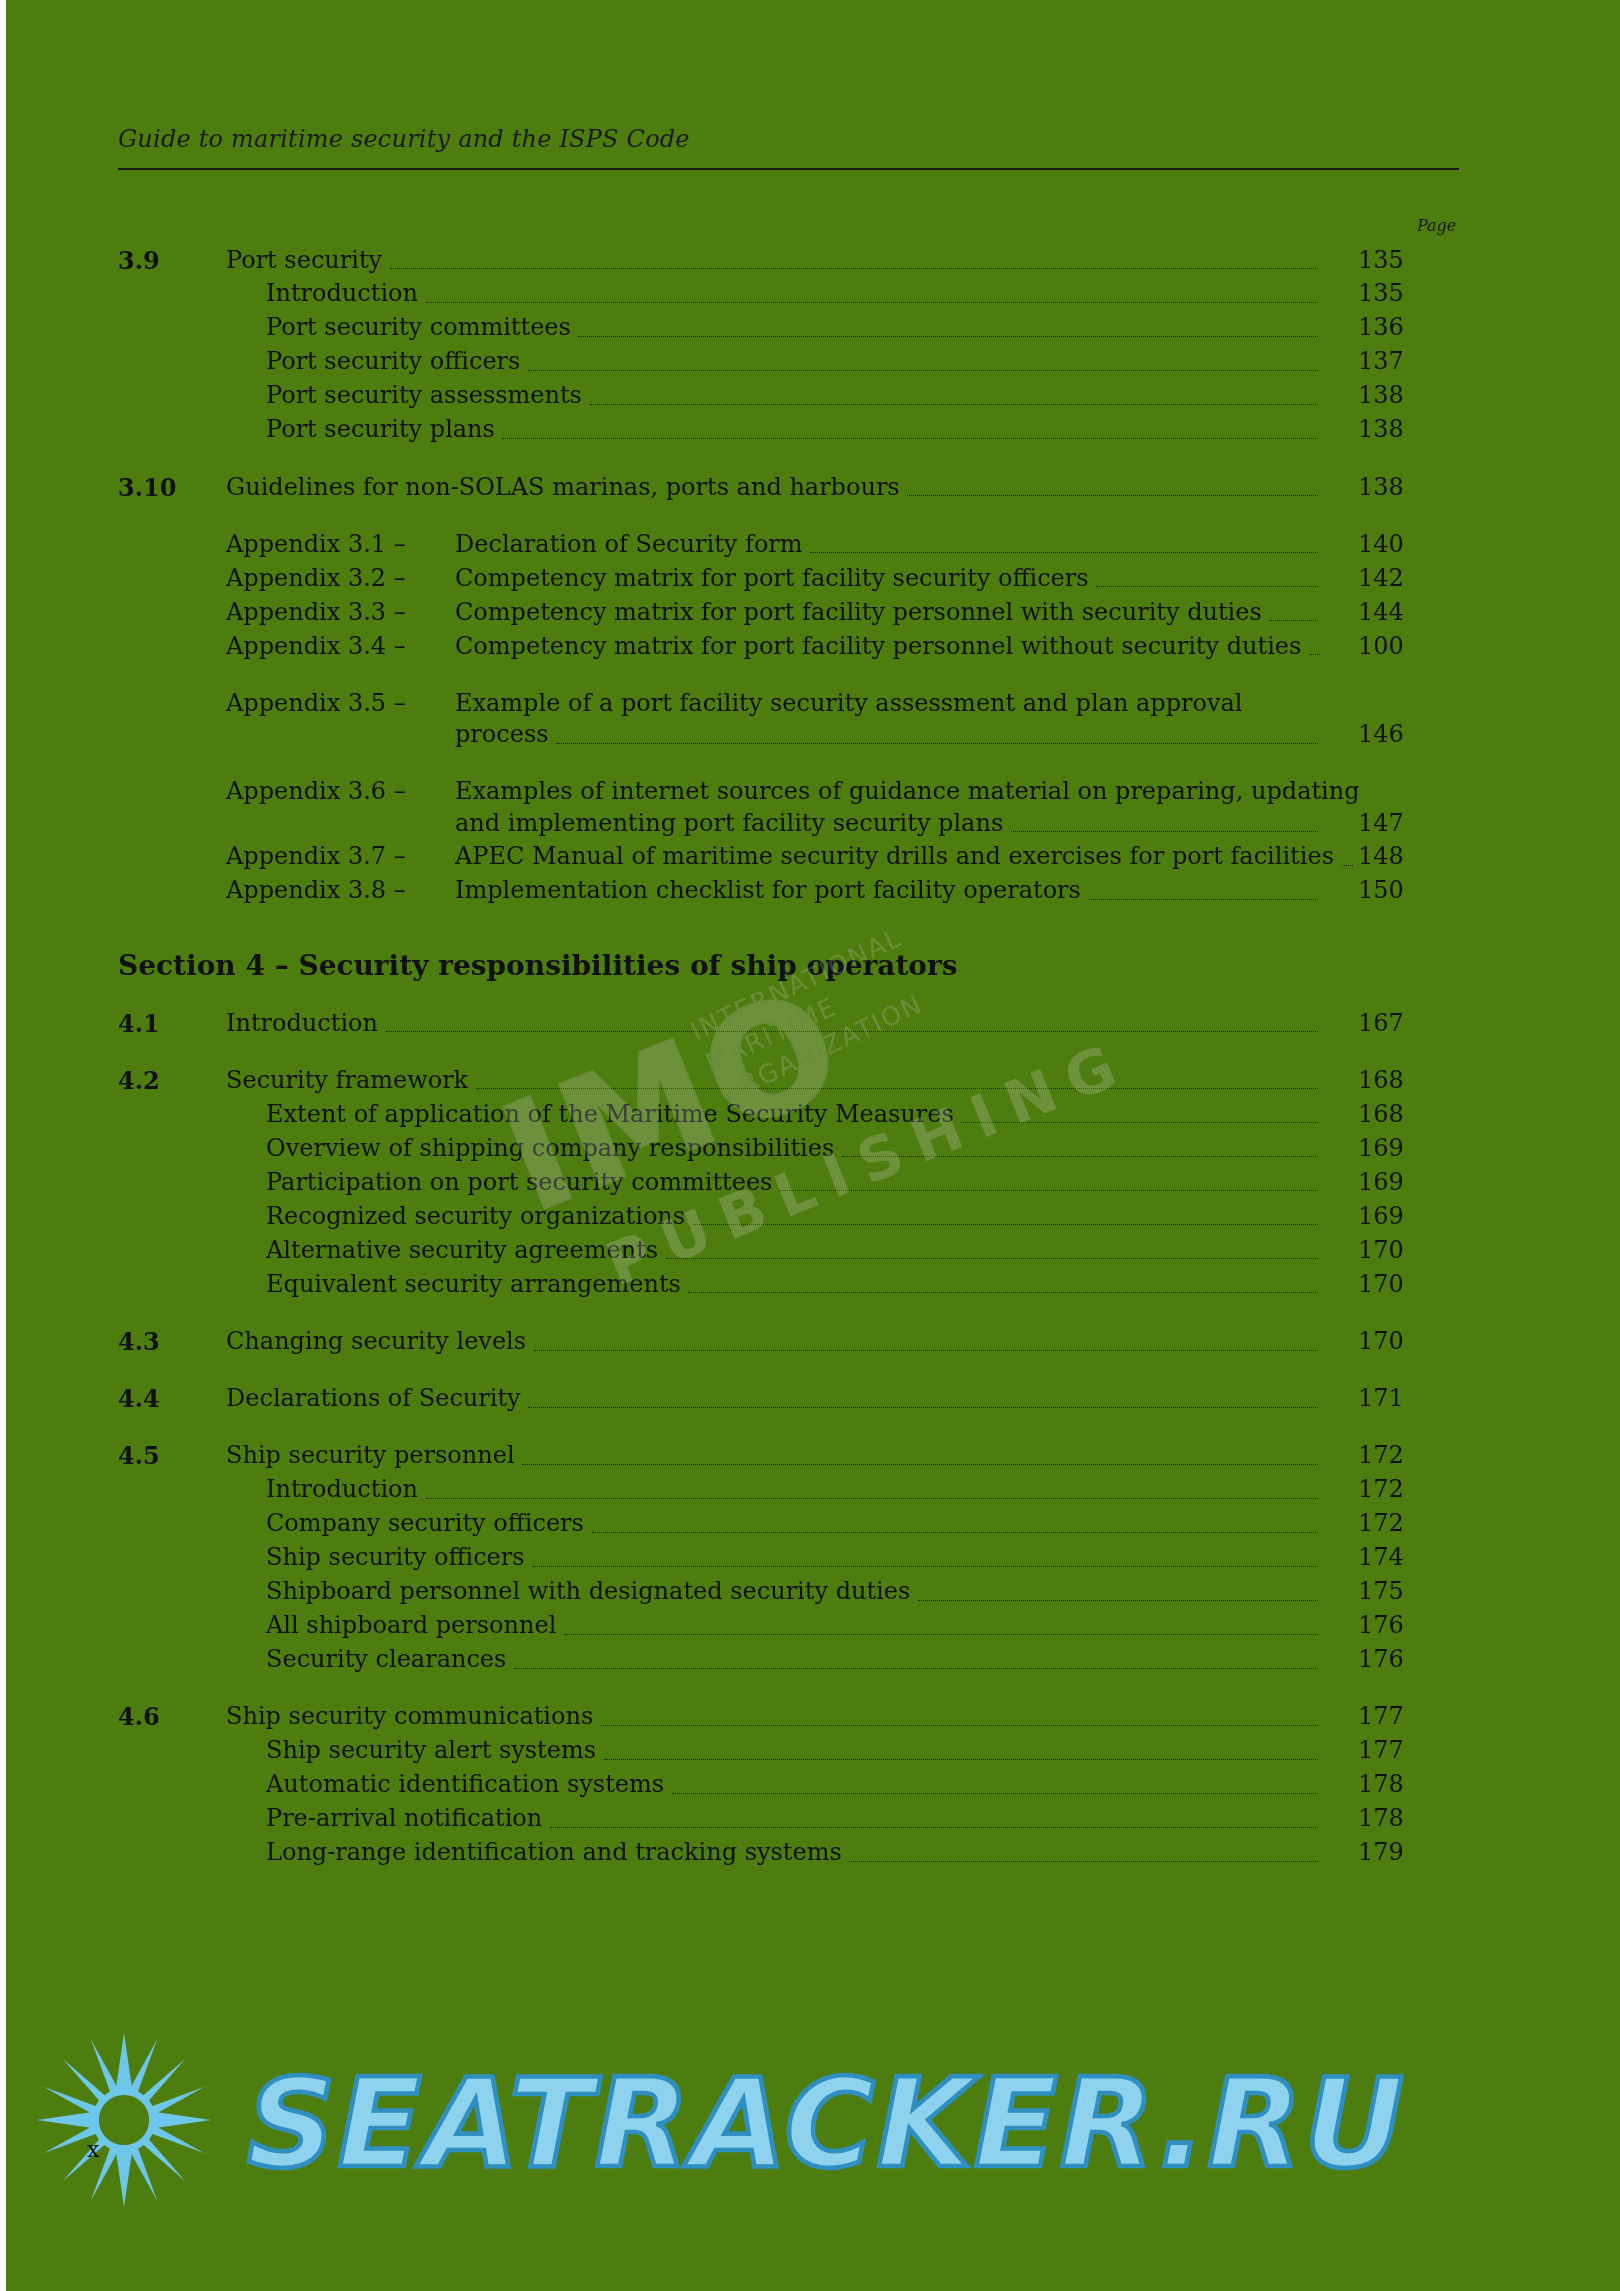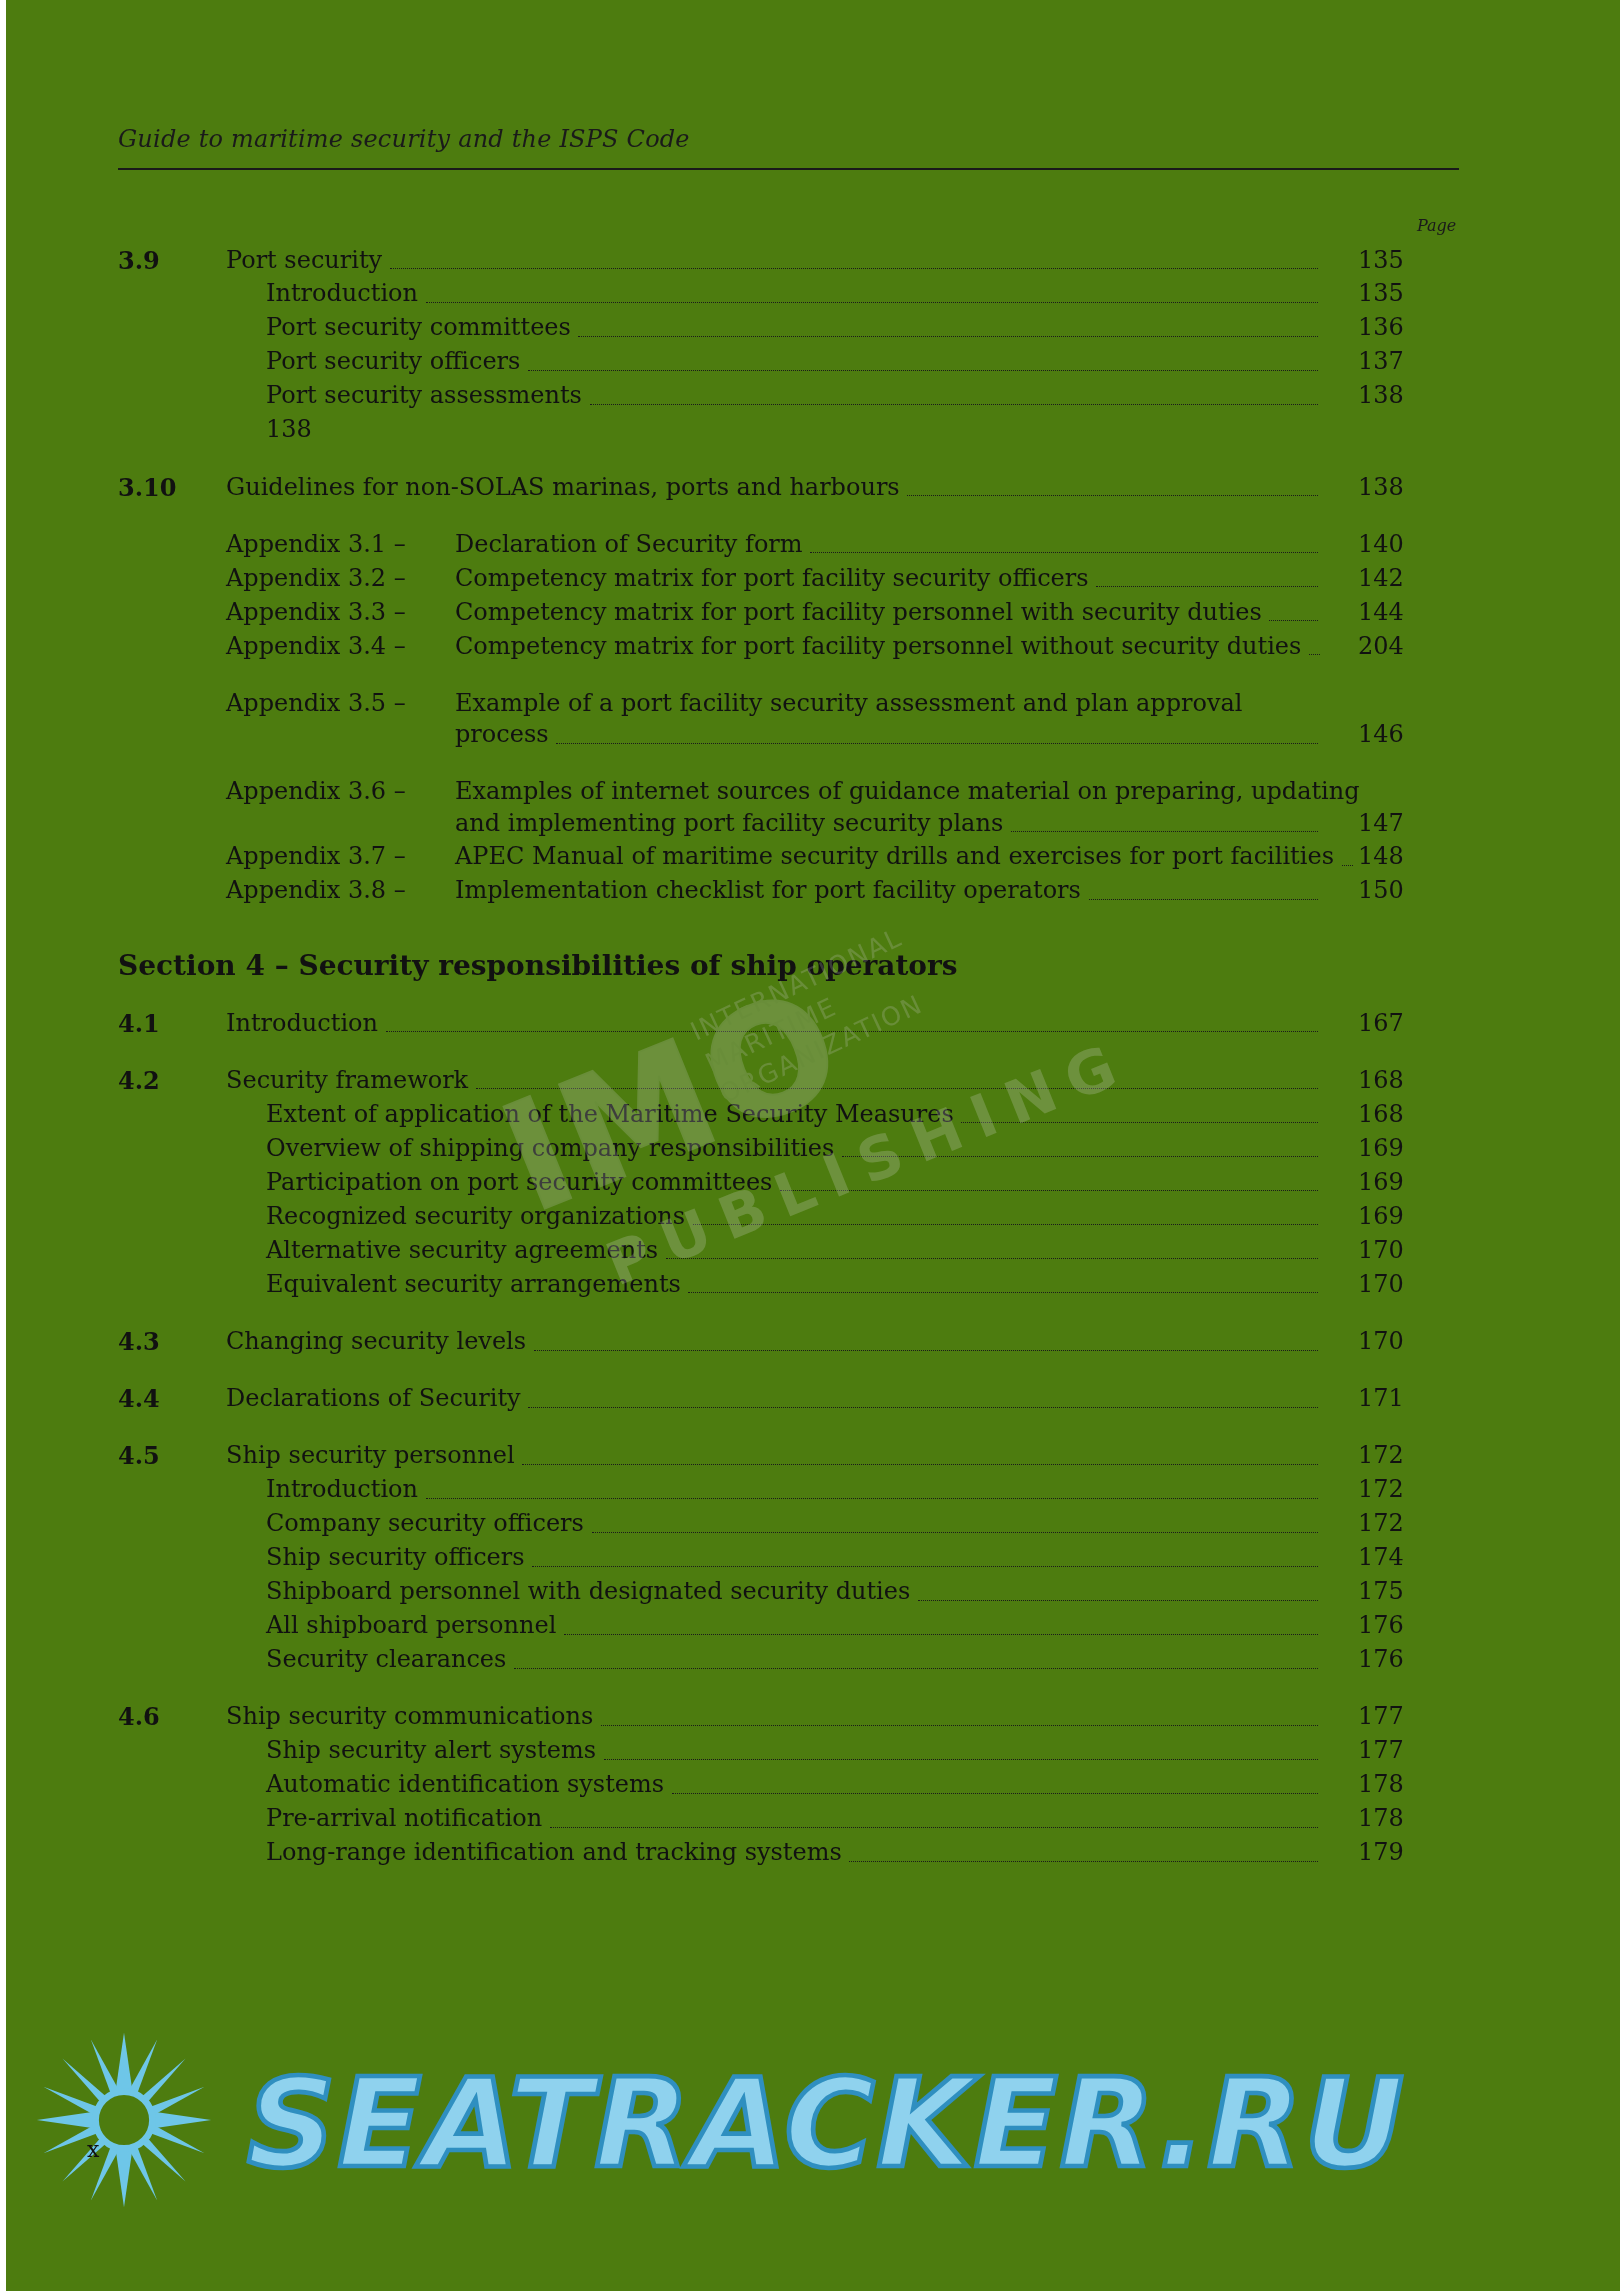--- a/index.html
+++ b/index.html
@@ -264,20 +264,26 @@
             <div class="title-line">
               <span class="title-text">Port security assessments</span>
               <span class="leader"></span>
             </div>
           </div>
           <div class="pageno">138</div>
         </div>
         <div class="row">
           <div class="num blank"></div>
           <div class="indent-1" style="flex: 0 0 0px; width: 0px;"></div>
+          <div class="title-cell">
+            <div class="title-line">
+              <span class="title-text">Port security plans</span>
+              <span class="leader"></span>
+            </div>
+          </div>
           <div class="pageno">138</div>
         </div>
         <div class="row gap-before">
           <div class="num">3.10</div>
           <div class="title-cell">
             <div class="title-line">
               <span class="title-text">Guidelines for non-SOLAS marinas, ports and harbours</span>
               <span class="leader"></span>
             </div>
           </div>
@@ -318,21 +324,21 @@
         </div>
         <div class="row">
           <div class="indent-1"></div>
           <div class="appx-label">Appendix 3.4 –</div>
           <div class="title-cell">
             <div class="title-line">
               <span class="title-text">Competency matrix for port facility personnel without security duties</span>
               <span class="leader"></span>
             </div>
           </div>
-          <div class="pageno">204</div>
+          <div class="pageno">100</div>
         </div>
         <div class="row gap-before">
           <div class="indent-1"></div>
           <div class="appx-label">Appendix 3.5 –</div>
           <div class="title-cell">
             <div class="title-line">
               <span class="title-text">Example of a port facility security assessment and plan approval</span>
             </div>
             <div class="title-line">
               <span class="title-text">process</span>

